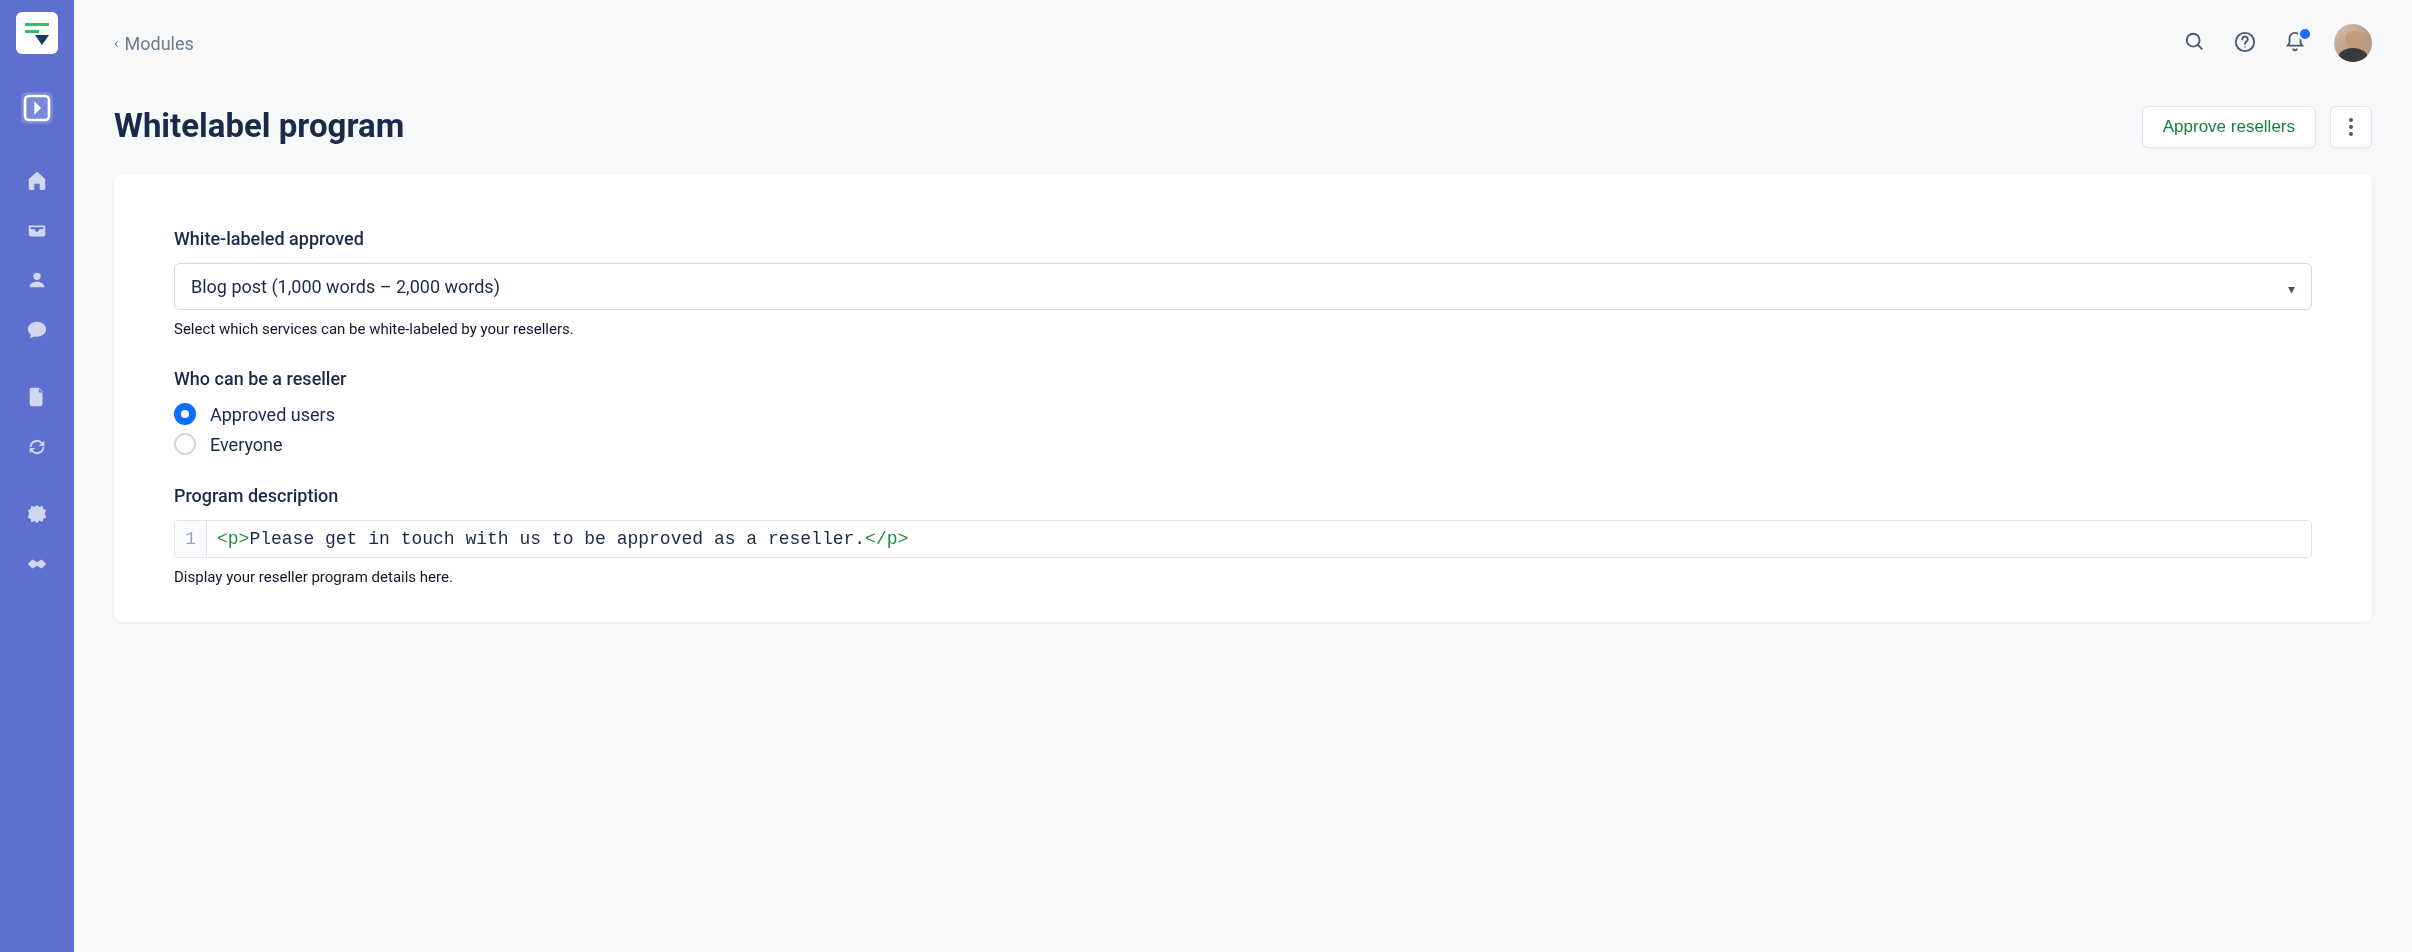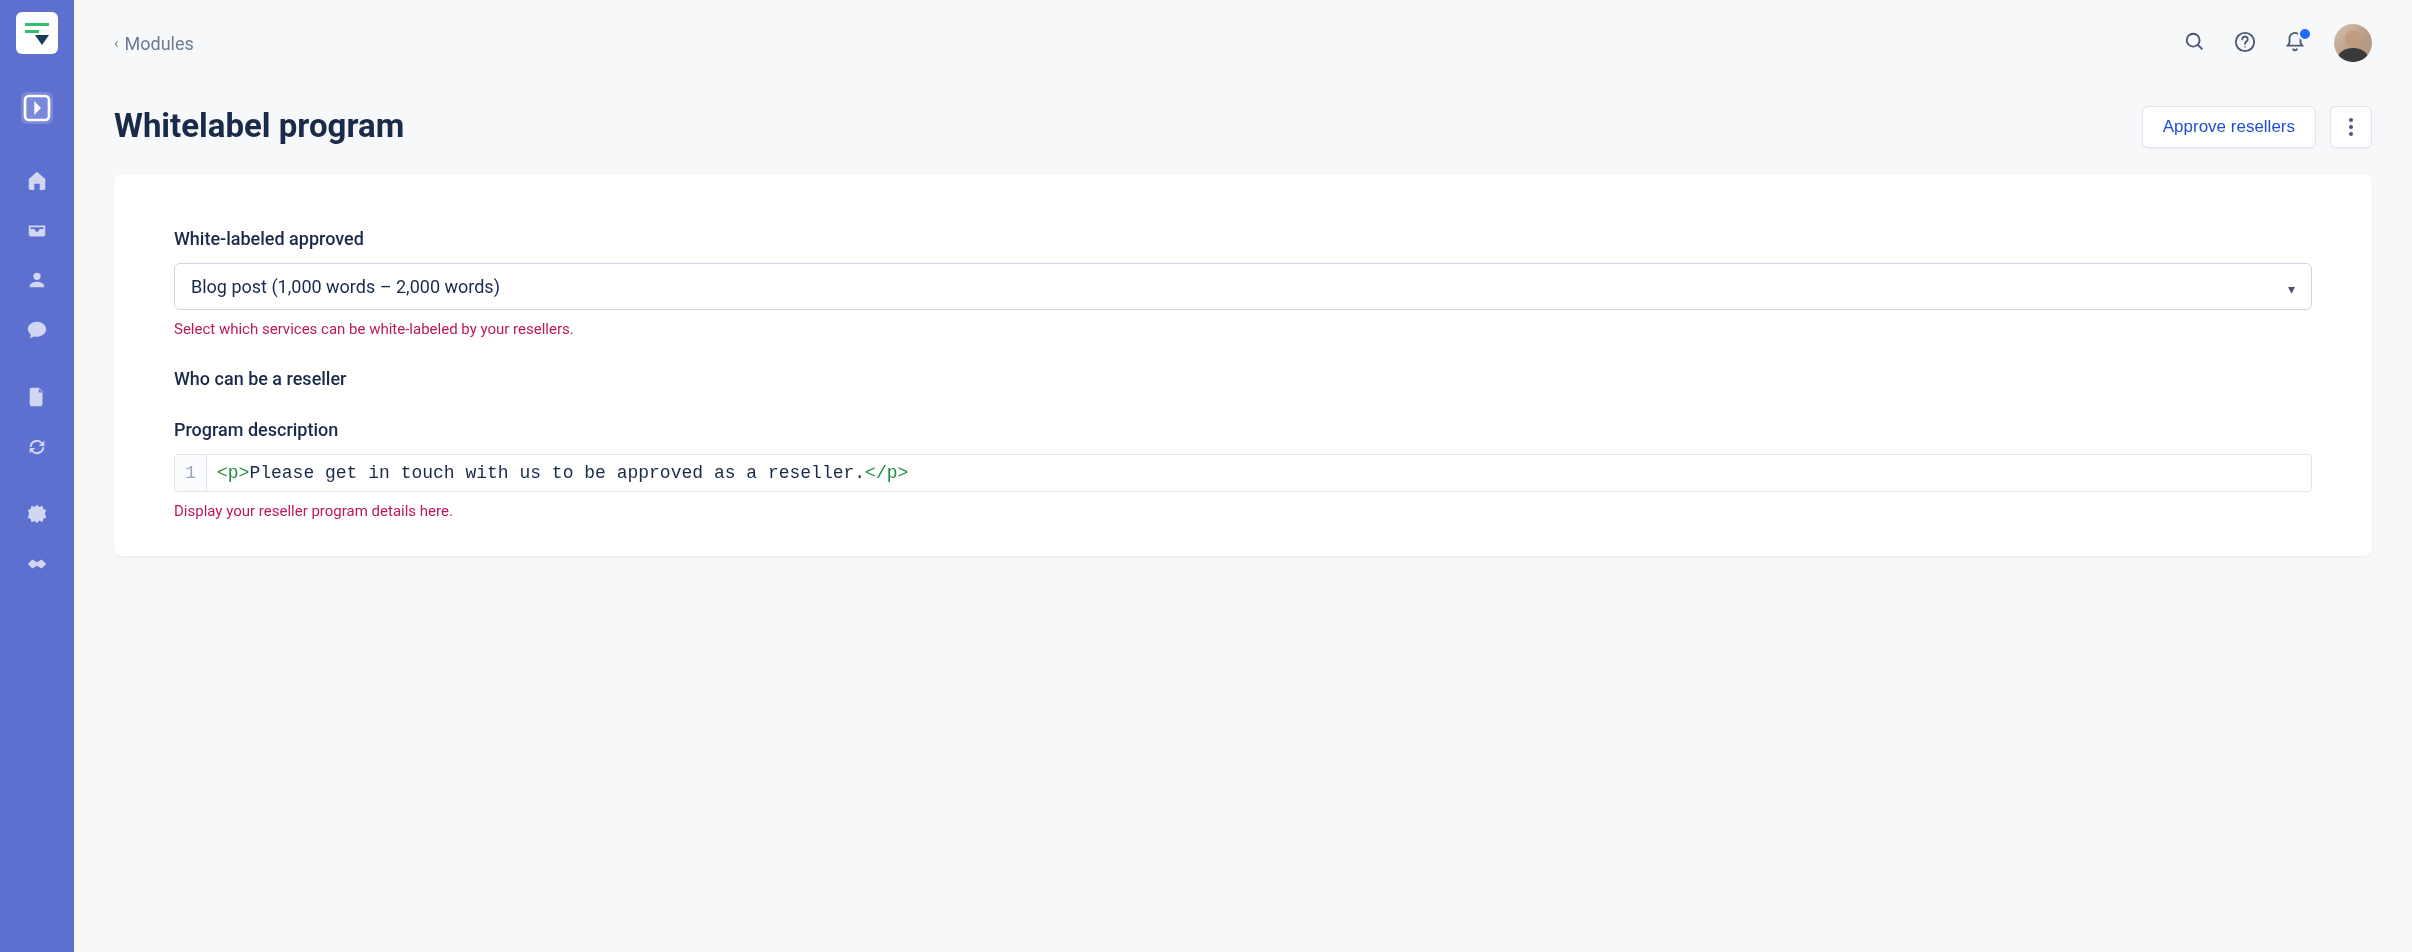--- a/index.html
+++ b/index.html
@@ -114,21 +114,21 @@
     content: ""; position: absolute; left: 4px; bottom: -6px;
     width: 30px; height: 20px; border-radius: 50%;
     background: #3a3a3a;
   }
 
   .page-head { display: flex; align-items: flex-start; justify-content: space-between; margin-bottom: 26px; }
   .page-title { font-size: 33px; font-weight: 700; color: #1a2b4a; }
   .head-actions { display: flex; align-items: center; gap: 14px; }
   .btn {
     background: #fff; border: 1px solid #e0e4ec; border-radius: 6px;
-    padding: 10px 20px; font-size: 17px; color: #1d4ed8; cursor: pointer;
+    padding: 10px 20px; font-size: 17px; color: #15803d; cursor: pointer;
     box-shadow: 0 1px 2px rgba(20,30,60,0.04);
   }
   .btn-icon {
     width: 42px; height: 42px; border: 1px solid #e0e4ec; border-radius: 6px;
     background: #fff; display: flex; align-items: center; justify-content: center;
     cursor: pointer; color: #4a5672;
     box-shadow: 0 1px 2px rgba(20,30,60,0.04);
   }
   .dots { display: flex; flex-direction: column; gap: 3px; }
   .dots span { width: 4px; height: 4px; border-radius: 50%; background: #4a5672; }
@@ -140,21 +140,21 @@
   }
   .field { margin-bottom: 30px; }
   .label { font-size: 18px; color: #1a2b4a; font-weight: 500; margin-bottom: 14px; display: block; }
   .select {
     width: 100%; border: 1px solid #cfd6e2; border-radius: 6px;
     padding: 12px 16px; font-size: 18px; color: #1a2b4a;
     display: flex; align-items: flex-end; justify-content: space-between;
     cursor: pointer; background: #fff;
   }
   .select .chev { color: #4a5672; font-size: 14px; }
-  .help { color: #be185d; font-size: 15px; margin-top: 10px; }
+  .help { color: #0f172a; font-size: 15px; margin-top: 10px; }
 
   .radio-group { display: flex; flex-direction: column; gap: 8px; }
   .radio-row { display: flex; align-items: center; gap: 14px; cursor: pointer; }
   .radio {
     width: 22px; height: 22px; border-radius: 50%;
     border: 2px solid #cfd6e2; position: relative; flex-shrink: 0;
   }
   .radio.checked { border-color: #0a6eff; background: #0a6eff; }
   .radio.checked::after {
     content: ""; position: absolute; left: 5px; top: 5px;
@@ -297,20 +297,30 @@
         <label class="label">White-labeled approved</label>
         <div class="select">
           <span>Blog post (1,000 words – 2,000 words)</span>
           <span class="chev">▾</span>
         </div>
         <div class="help">Select which services can be white-labeled by your resellers.</div>
       </div>
 
       <div class="field">
         <label class="label">Who can be a reseller</label>
+        <div class="radio-group">
+          <div class="radio-row">
+            <span class="radio checked"></span>
+            <span class="radio-label">Approved users</span>
+          </div>
+          <div class="radio-row">
+            <span class="radio"></span>
+            <span class="radio-label">Everyone</span>
+          </div>
+        </div>
       </div>
 
       <div class="field" style="margin-bottom:0">
         <label class="label">Program description</label>
         <div class="code-editor">
           <div class="gutter">1</div>
           <div class="code"><span class="tag">&lt;p&gt;</span><span>Please get in touch with us to be approved as a reseller.</span><span class="tag">&lt;/p&gt;</span></div>
         </div>
         <div class="help">Display your reseller program details here.</div>
       </div>

